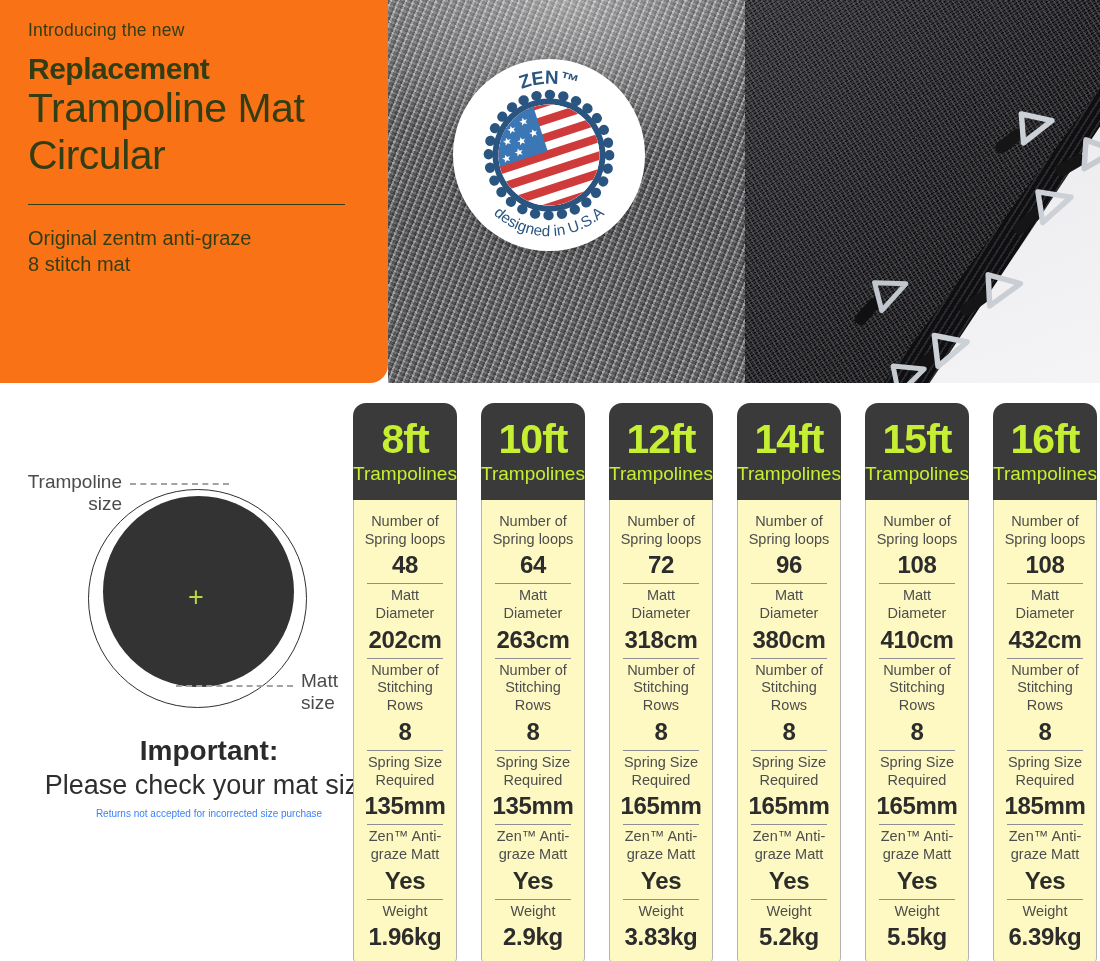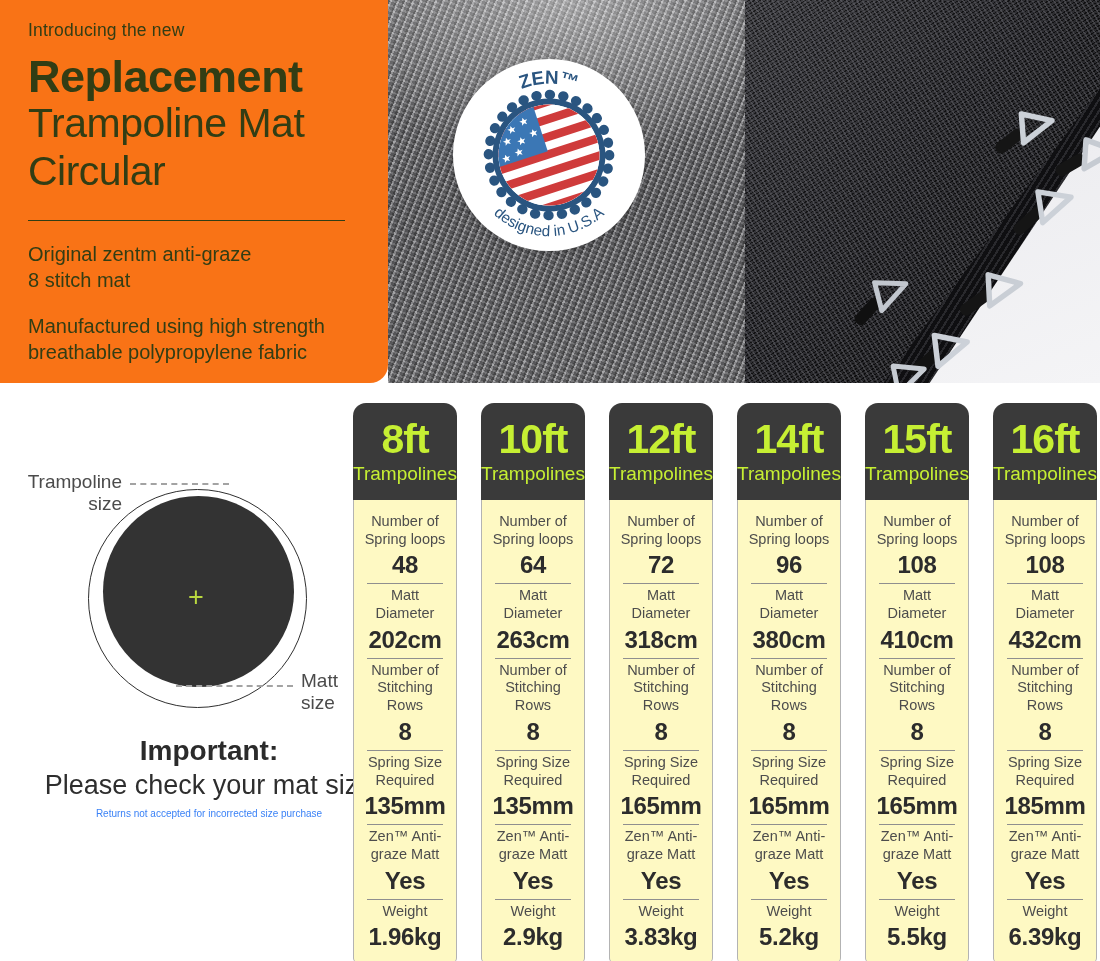--- a/index.html
+++ b/index.html
@@ -7,21 +7,21 @@
     position:relative;width:1100px;height:961px;background:#ffffff;overflow:hidden;
     font-family:"Liberation Sans", sans-serif;color:#2e2e2e;
   }
   
   .hero{
     position:absolute;left:0;top:0;width:388px;height:383px;
     background:#f97316;border-bottom-right-radius:18px;
     padding:20px 0 0 28px;box-sizing:border-box;color:#323d14;
   }
   .hero-intro{font-size:17.5px;letter-spacing:.2px;}
-  .hero-title-bold{font-size:45px;font-weight:bold;line-height:1.05;margin-top:12px;letter-spacing:-.5px;}
+  .hero-title-bold{font-size:30px;font-weight:bold;line-height:1.05;margin-top:12px;letter-spacing:-.5px;}
   .hero-title-line{font-size:41px;font-weight:normal;line-height:1.17;letter-spacing:-.5px;}
   .hero-divider{width:317px;border:none;border-top:1.6px solid #323d14;margin:24px 0 0 0;}
   .hero-desc{font-size:20px;line-height:1.28;margin-top:21px;}
   
   .photo-mid{
     position:absolute;left:388px;top:0;width:357px;height:383px;
     background:
       radial-gradient(140% 90% at 50% 0%, rgba(255,255,255,.40) 0%, rgba(255,255,255,0) 48%),
       repeating-linear-gradient(112deg, rgba(25,25,25,.50) 0 2px, rgba(170,170,172,.42) 2px 4px, rgba(60,60,62,.45) 4px 7px),
       repeating-linear-gradient(22deg, rgba(225,225,228,.33) 0 2px, rgba(60,60,64,.33) 2px 5px),
@@ -90,24 +90,20 @@
 
   <div class="hero">
     <div class="hero-intro">Introducing the new</div>
     <div class="hero-title-bold">Replacement</div>
     <div class="hero-title-line">Trampoline Mat</div>
     <div class="hero-title-line">Circular</div>
     <hr class="hero-divider">
     <div class="hero-desc">
       <div>Original zentm anti-graze</div>
       <div>8 stitch mat</div>
-    </div>
-    <div class="hero-desc">
-      <div>Manufactured using high strength</div>
-      <div>breathable polypropylene fabric</div>
     </div>
   </div>
 
   <div class="photo-mid">
     <svg class="badge" viewBox="0 0 200 200" aria-hidden="true">
       <defs>
         <clipPath id="flagClip">
             <circle cx="100" cy="100" r="51"></circle>
           </clipPath>
         <path id="arcTop" d="M 28 100 A 72 72 0 0 1 172 100" fill="none"></path>

